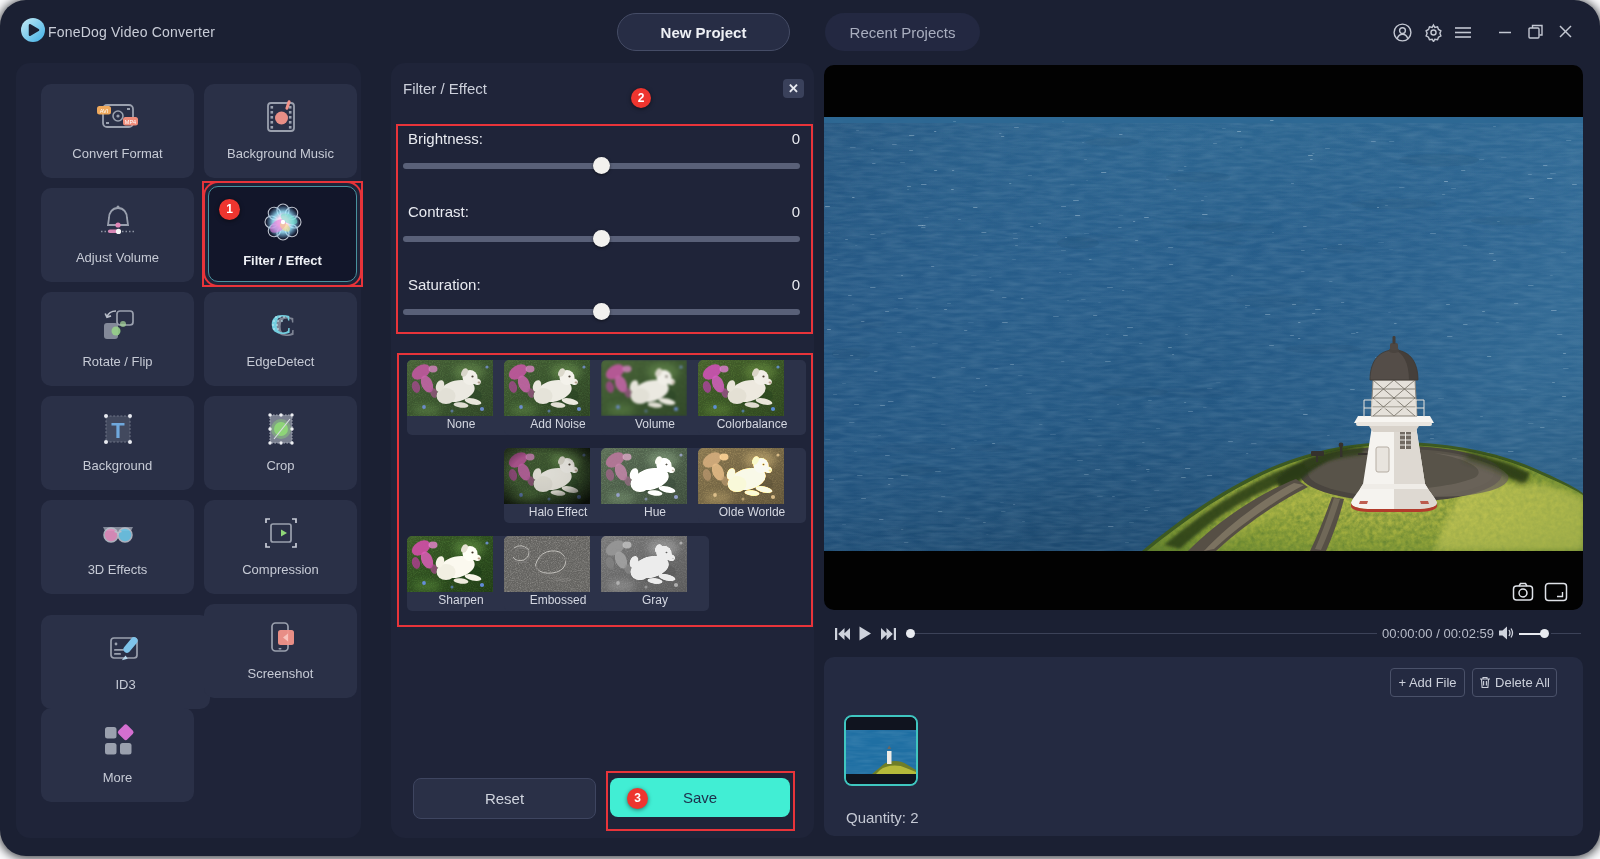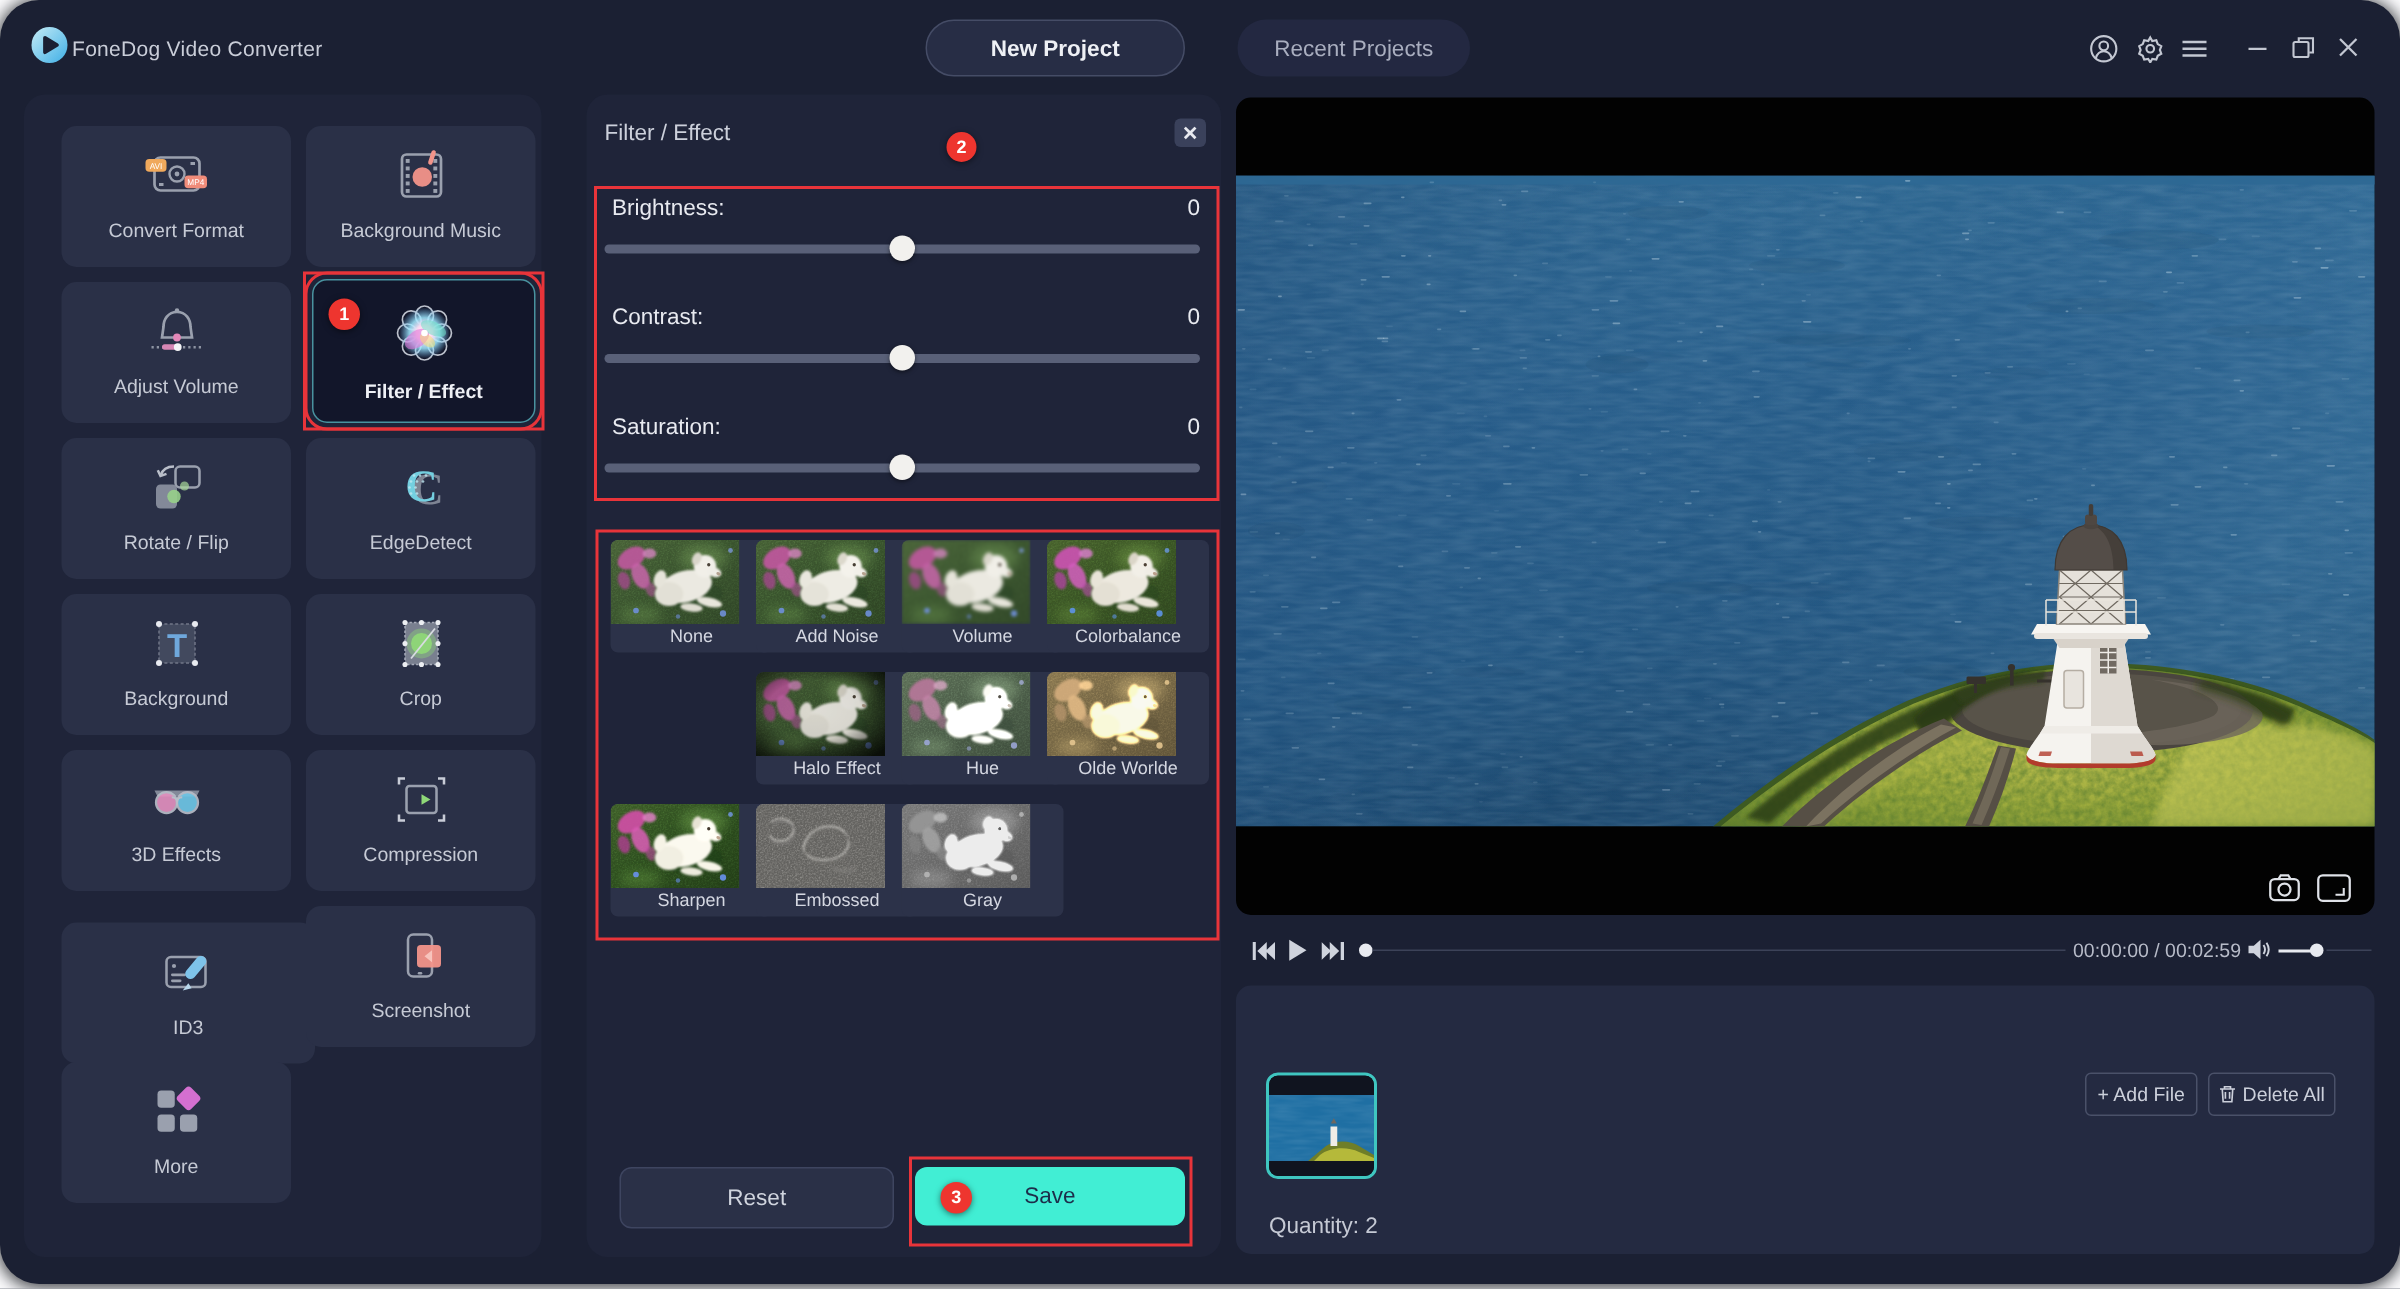--- a/index.html
+++ b/index.html
@@ -44,21 +44,21 @@
 .btn-reset { position:absolute; left:413px; top:778px; width:183px; height:41px; border-radius:8px; background:#2a3047;
   border:1px solid #3e4560; color:#d0d4de; font-size:15px; display:flex; align-items:center; justify-content:center; }
 .btn-save { position:absolute; left:610px; top:778px; width:180px; height:39px; border-radius:8px; background:#41eed4;
   color:#1d2d4a; font-size:15px; display:flex; align-items:center; justify-content:center; }
 
 
 .video { position:absolute; left:824px; top:65px; width:759px; height:545px; border-radius:10px; background:#020202; overflow:hidden; }
 .controls { position:absolute; left:824px; top:612px; width:759px; height:44px; }
 .bpanel { position:absolute; left:824px; top:657px; width:759px; height:179px; border-radius:10px; background:#242a41; }
 .fbtn { position:absolute; top:668px; height:29px; border:1px solid #4a5169; border-radius:4px; color:#ccd0db; font-size:13px;
-  display:flex; align-items:center; justify-content:center; gap:6px;margin-top:47px; }
+  display:flex; align-items:center; justify-content:center; gap:6px; }
 .thumb { position:absolute; left:844px; top:715px; width:74px; height:71px; border:2px solid #3fc6c0; border-radius:8px; background:#161a2c; overflow:hidden; }
 .qty { position:absolute; left:846px; top:809px; font-size:15px; color:#c5c9d4; }
 .titleicon { position:absolute; top:23px; }
 </style></head>
 <body>
 <div class="page">
 <div class="win">
 
   <svg class="abs" style="left:20px;top:17px" width="26" height="26" viewBox="0 0 26 26">
     <defs>

